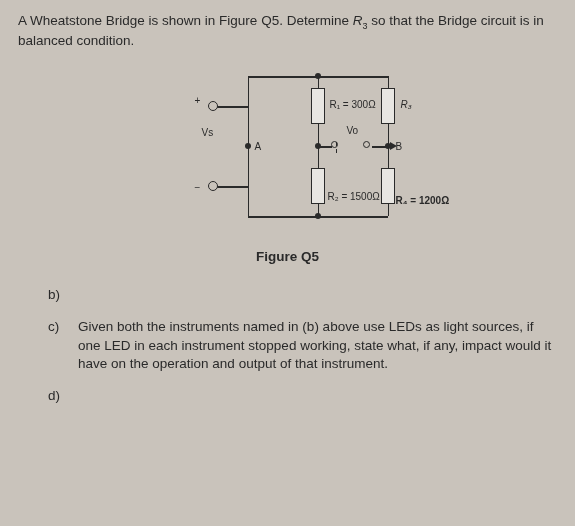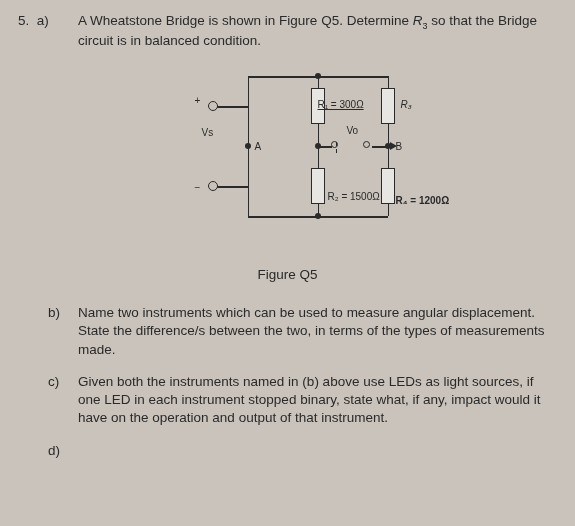--- a/index.html
+++ b/index.html
@@ -34,31 +34,27 @@
     .hline { height: 1.5px; }
     .vline { width: 1.5px; }
     .res {
       position: absolute; width: 14px; height: 36px;
       background: #e8e6e2; border: 1.5px solid #2a2a2a;
     }
     .node { position: absolute; width: 6px; height: 6px; border-radius: 50%; background: #2a2a2a; margin: -3px 0 0 -3px; }
     .srcO { position: absolute; width: 10px; height: 10px; border: 1.5px solid #2a2a2a; border-radius: 50%; margin: -5px 0 0 -5px; background: #c9c3bb; }
     .lbl { position: absolute; font-size: 10px; white-space: nowrap; }
     .arrow-r { position: absolute; width: 0; height: 0; border-top: 4px solid transparent; border-bottom: 4px solid transparent; border-left: 7px solid #2a2a2a; margin-top: -4px; }
-    .figcap { text-align: center; font-weight: normal; margin-top: 30px; font-size: 13.5px; }
+    .figcap { text-align: center; font-weight: bold; margin-top: 12px; font-size: 13.5px; }
     .gap { height: 10px; }
   </style>
 </head>
 <body>
 
 <div class="row">
-  <div class="qnum">
-    <span>5.</span>
-    &nbsp;<span>a)</span>
-  </div>
   <div class="qtext">
     <span>A Wheatstone Bridge is shown in Figure Q5. Determine </span><span class="italic">R</span><span class="subsc">3</span><span> so that the Bridge circuit is in balanced condition.</span>
   </div>
 </div>
 
 <div class="circuit-block">
   <div class="circuit">
 
     <div class="line hline" style="left:90px; top:10px; width:140px;"></div>
     <div class="line hline" style="left:90px; top:150px; width:140px;"></div>
@@ -90,37 +86,36 @@
     <div class="arrow-r" style="left:232px; top:80px;"></div>
 
     <div class="lbl" style="left:189px; top:58px;">Vo</div>
     <div class="srcO" style="left:178px; top:80px; width:7px; height:7px;"></div>
     <div class="srcO" style="left:210px; top:80px; width:7px; height:7px;"></div>
     <div class="line hline" style="left:160px; top:80px; width:14px;"></div>
     <div class="line hline" style="left:214px; top:80px; width:16px;"></div>
     <div class="line vline" style="left:178px; top:76px; height:4px;"></div>
     <div class="line vline" style="left:178px; top:83px; height:4px;"></div>
 
-    <div class="lbl" style="left:160px; top:32px;text-decoration:underline;">R₁ = 300Ω</div>
+    <div class="lbl" style="left:172px; top:32px;">R₁ = 300Ω</div>
     <div class="lbl" style="left:243px; top:32px; font-style:italic;text-align:right;">R₃</div>
     <div class="lbl" style="left:170px; top:124px;">R₂ = 1500Ω</div>
     <div class="lbl" style="left:238px; top:128px;font-weight:bold;">R₄ = 1200Ω</div>
   </div>
   <div class="figcap">Figure Q5</div>
 </div>
 
 <div class="gap"></div>
 
 <div class="row">
   <div class="sub">b)</div>
-  <div class="qtext">Name two instruments which can be used to measure angular displacement. State the difference/s between the two, in terms of the types of measurements made.</div>
 </div>
 <div class="gap"></div>
 
 <div class="row">
   <div class="sub">c)</div>
-  <div class="qtext">Given both the instruments named in (b) above use LEDs as light sources, if one LED in each instrument stopped binary, state what, if any, impact would it have on the operation and output of that instrument.</div>
+  <div class="qtext">Given both the instruments named in (b) above use LEDs as light sources, if one LED in each instrument stopped working, state what, if any, impact would it have on the operation and output of that instrument.</div>
 </div>
 <div class="gap"></div>
 
 <div class="row">
   <div class="sub">d)</div>
 </div>
 
 </body></html>

